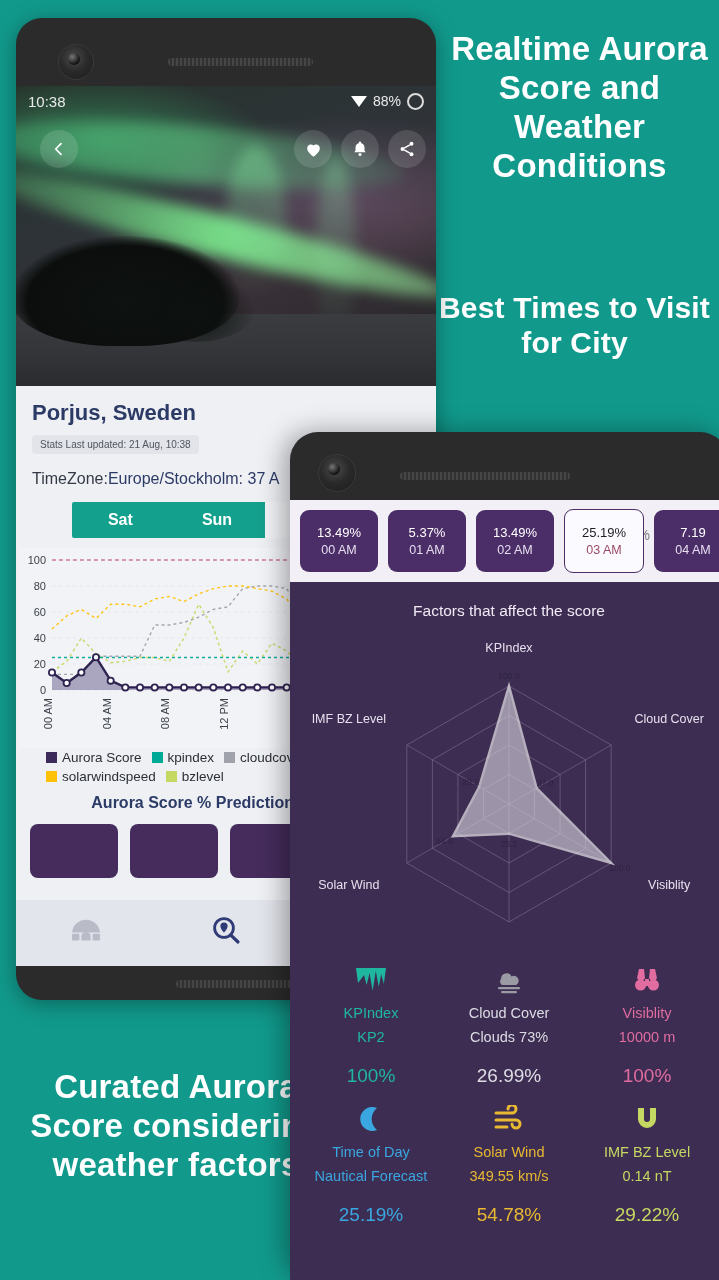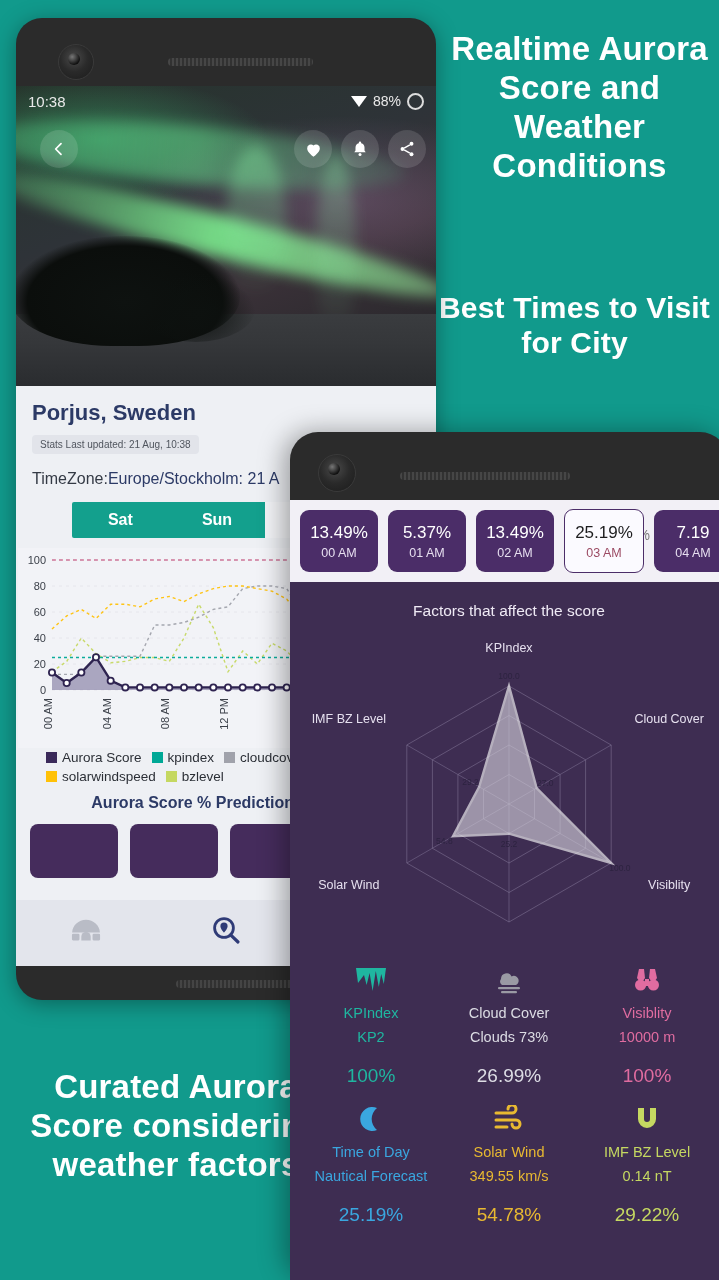--- a/index.html
+++ b/index.html
@@ -122,21 +122,21 @@
   #phone2 .bezel-top{height:68px;position:relative;}
   #phone2 .camera{left:28px;top:22px;width:36px;height:36px;}
   #phone2 .speaker{left:110px;top:40px;width:170px;}
   .screen2{position:absolute;left:0px;top:68px;width:438px;height:780px;background:#3e2d52;overflow:hidden;}
 
   .hourstrip{background:#f2f0f6;height:82px;display:flex;align-items:center;gap:10px;padding:0 0 0 10px;
              position:relative;}
   .hcard{width:78px;height:62px;border-radius:9px;background:#4b2d68;flex:0 0 auto;
          display:flex;flex-direction:column;align-items:center;justify-content:center;gap:3px;
          position:relative;}
-  .hcard .pct{color:#fff;font-size:17px;}
+  .hcard .pct{color:#fff;font-size:13px;}
   .hcard .hr{color:#e7dff0;font-size:12.5px;}
   .hcard.sel{background:#fbfaff;border:1px solid #4b2d68;}
   .hcard.sel .pct{color:#1d1d1f;}
   .hcard.sel .hr{color:#9b4a63;}
   .ghost-status{position:absolute;left:12px;top:26px;color:#4a4a4a;font-size:14px;opacity:.85;}
   .ghost-status2{position:absolute;right:56px;top:26px;color:#5a5a5a;font-size:14px;opacity:.8;
                  display:flex;align-items:center;gap:5px;}
 
   .radar-title{text-align:center;color:#efeaf5;font-size:15.5px;padding-top:20px;}
   .radar-wrap{display:flex;justify-content:center;margin-top:2px;}
@@ -211,21 +211,21 @@
           </svg>
         </div>
 
       </div>
 
       <div class="info">
         <div class="city">Porjus, Sweden</div>
         <div class="updated">Stats Last updated: 21 Aug, 10:38</div>
         <div class="tzrow">
           <span>TimeZone:</span>
-          <span class="tzval">Europe/Stockholm: 21 A</span>
+          <span class="tzval">Europe/Stockholm: 37 A</span>
         </div>
       </div>
 
       <div class="daytabs">
         <div class="daytab">Sat</div>
         <div class="daytab">Sun</div>
         <div class="daytab active">Mon</div>
       </div>
 
       <div class="chartbox">

